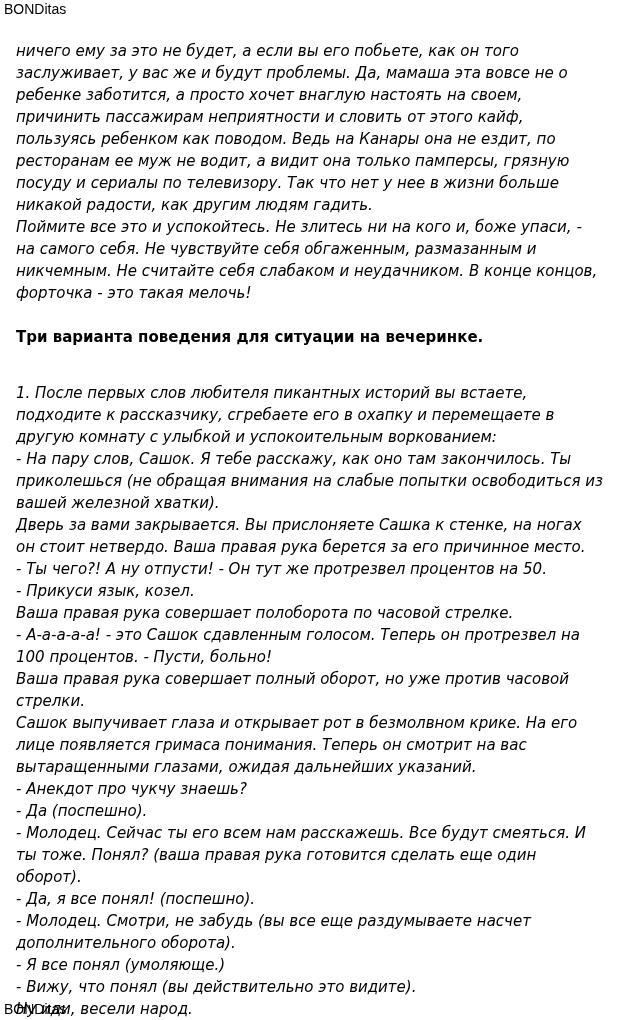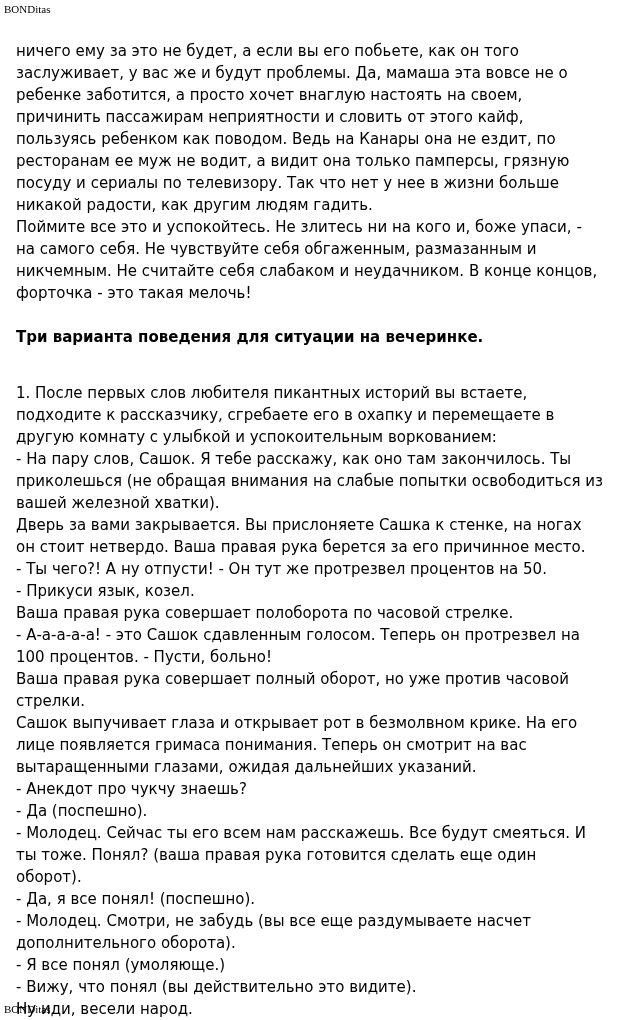--- a/index.html
+++ b/index.html
@@ -13,37 +13,38 @@
     width: 620px;
     height: 1020px;
     background: #ffffff;
     color: #000000;
     font-family: "DejaVu Sans", sans-serif;
     overflow: hidden;
   }
   .watermark {
     position: absolute;
     left: 4px;
-    font-size: 11px;
+    font-size: 14px;
     line-height: 13px;
     color: #000000;
-    font-family: Liberation Serif, serif;
+    font-family: Liberation Sans, sans-serif;
   }
   .watermark-top { top: 3px; }
   .watermark-bottom { bottom: 4px; }
   .content {
     position: absolute;
     left: 16px;
     top: 40px;
     width: 589px;
     font-size: 15px;
     line-height: 22px;
   }
   .block {
     white-space: pre-wrap;
+    font-style: italic;
   }
   .heading {
     font-weight: 700;
     white-space: pre-wrap;
     margin-top: 22px;
     margin-bottom: 34px;
   }
 </style>
 </head>
 <body>

